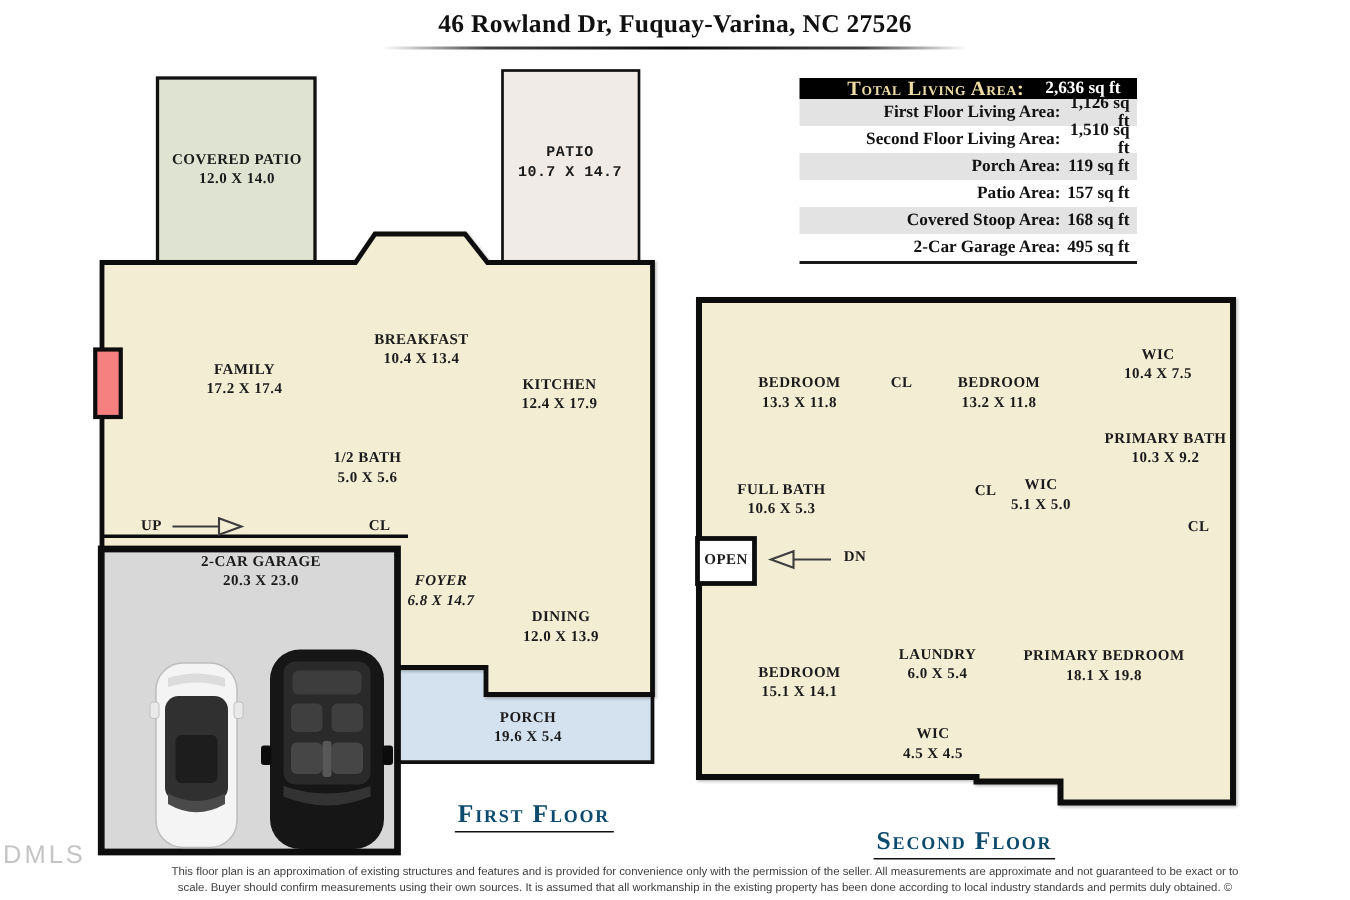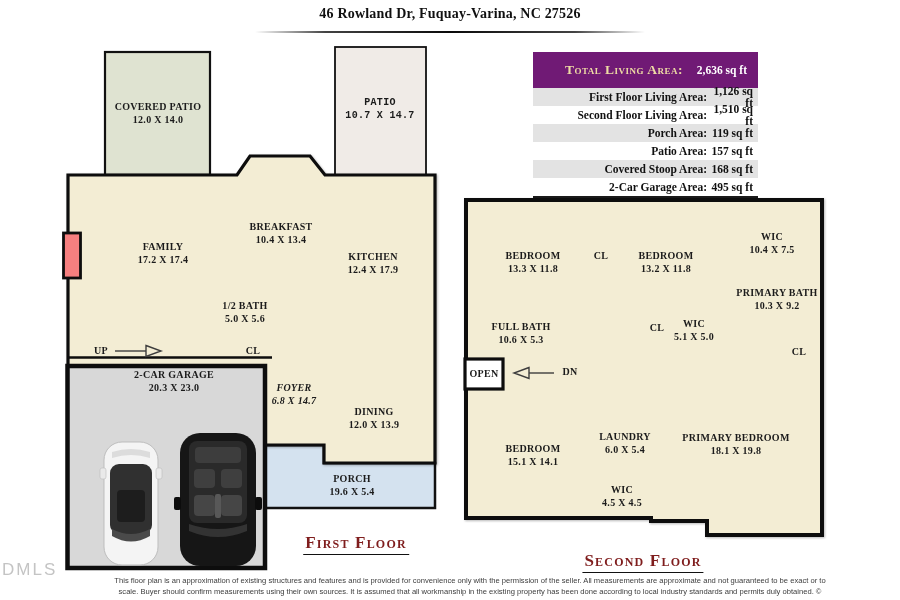--- a/index.html
+++ b/index.html
@@ -1,39 +1,39 @@
 <!DOCTYPE html>
 <html><head>
 <meta charset="utf-8">
 <style>
   html,body{margin:0;padding:0;background:#fff;}
   #canvas{position:relative;width:900px;height:600px;background:#ffffff;overflow:hidden;
           font-family:"Liberation Serif","DejaVu Serif",serif;}
   #plan-svg{position:absolute;left:0;top:0;z-index:1;}
   .title{position:absolute;left:450px;top:6px;transform:translateX(-50%);z-index:3;
-         font-weight:bold;font-size:14px;color:#101010;letter-spacing:.2px;white-space:nowrap;}
+         font-weight:bold;font-size:17px;color:#101010;letter-spacing:.2px;white-space:nowrap;}
   .title-divider{position:absolute;left:255px;top:31px;width:390px;height:2px;z-index:3;
          background:linear-gradient(90deg,rgba(0,0,0,0) 0%,rgba(20,20,20,.8) 18%,#0a0a0a 50%,rgba(20,20,20,.8) 82%,rgba(0,0,0,0) 100%);}
   
   .area-table{position:absolute;left:533px;top:52px;width:225px;z-index:3;
          border-bottom:2px solid #1a1a1a;font-weight:bold;}
-  .at-header{display:flex;align-items:center;background:#701a75;height:36px;}
+  .at-header{display:flex;align-items:center;background:#000000;height:14px;}
   .at-hlabel{flex:0 0 150px;text-align:right;color:#eedca4;font-variant-caps:small-caps;
          font-size:13.5px;letter-spacing:.5px;}
   .at-hvalue{flex:1;text-align:right;color:#ffffff;font-size:11.5px;padding-right:11px;}
   .at-row{display:flex;align-items:center;height:18px;font-size:11.5px;color:#111;}
   .at-row.alt{background:#e3e3e3;}
   .at-label{flex:0 0 150px;text-align:right;padding-left:24px;}
   .at-value{flex:1;text-align:right;padding-right:5px;}
   
   .room,.marker{position:absolute;transform:translateX(-50%);text-align:center;z-index:2;
          font-weight:bold;font-size:10px;line-height:12.5px;letter-spacing:.3px;
          color:#1b1b1b;white-space:nowrap;}
   .fheading{position:absolute;transform:translateX(-50%);z-index:3;font-weight:bold;
-         font-size:17px;font-variant-caps:small-caps;letter-spacing:1.2px;color:#7f1d1d;
+         font-size:17px;font-variant-caps:small-caps;letter-spacing:1.2px;color:#0c4a6e;
          border-bottom:1.6px solid #111;padding:0 2px 1px 2px;white-space:nowrap;}
   .watermark{position:absolute;left:2px;top:560px;z-index:3;color:#c4c4c4;
          font-family:"Liberation Sans",sans-serif;font-size:17px;letter-spacing:2px;}
   .disclaimer{position:absolute;left:50px;top:575px;width:840px;text-align:center;z-index:3;
          font-family:"Liberation Sans",sans-serif;font-size:7.6px;line-height:11px;color:#3c3c3c;}
 </style>
 </head>
 <body>
 
 <div id="canvas">

